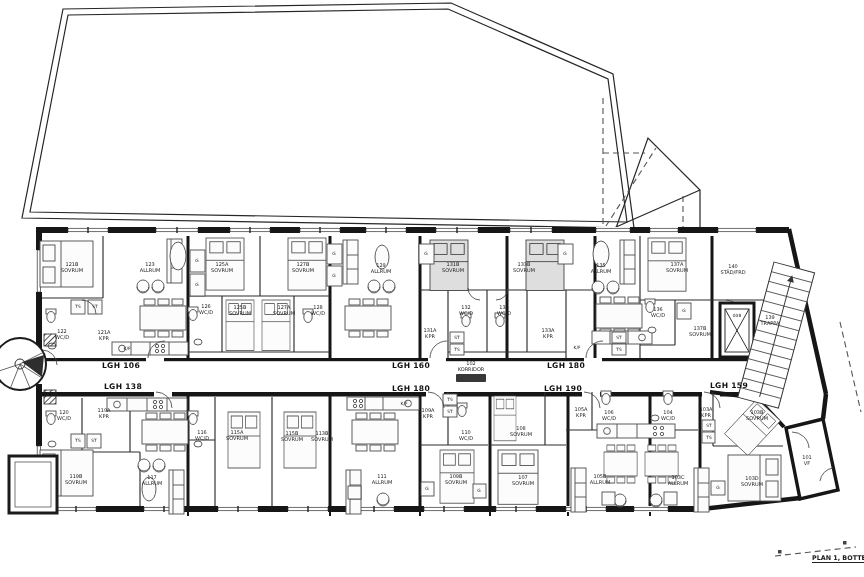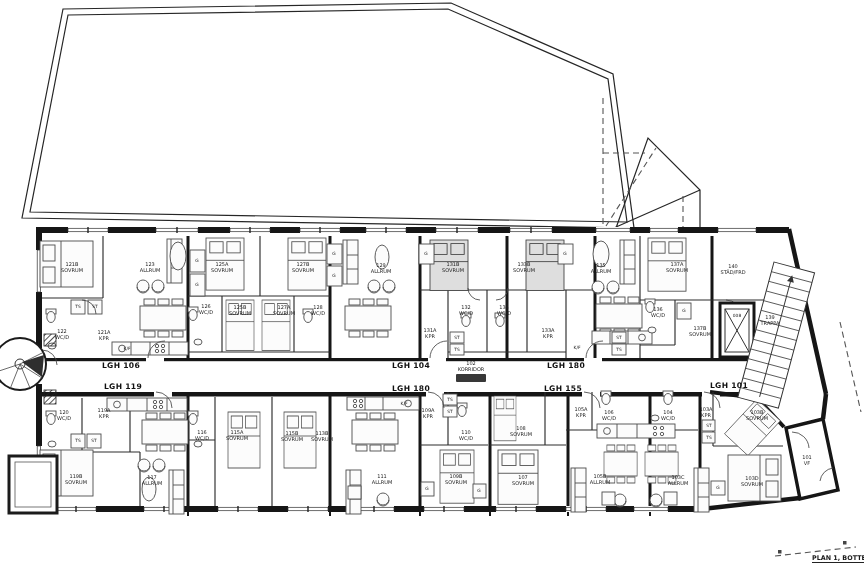--- a/index.html
+++ b/index.html
@@ -471,26 +471,26 @@
     <line class="da" x1="840" y1="322" x2="861" y2="412"></line>
     <line class="da" x1="775" y1="556" x2="856" y2="547"></line>
     <rect x="778" y="550" width="3.5" height="3.5" fill="#444"></rect>
     <rect x="843" y="541" width="3.5" height="3.5" fill="#444"></rect>
   </g>
 </svg>
 
 <div>
 
   <div class="lbl lgh" style="left:121px;top:366px">LGH 106</div>
-  <div class="lbl lgh" style="left:411px;top:366px">LGH 104</div>
+  <div class="lbl lgh" style="left:411px;top:366px">LGH 160</div>
   <div class="lbl lgh" style="left:566px;top:366px">LGH 180</div>
-  <div class="lbl lgh" style="left:123px;top:387px">LGH 119</div>
+  <div class="lbl lgh" style="left:123px;top:387px">LGH 138</div>
   <div class="lbl lgh" style="left:411px;top:389px">LGH 180</div>
-  <div class="lbl lgh" style="left:563px;top:389px">LGH 155</div>
-  <div class="lbl lgh" style="left:729px;top:386px">LGH 101</div>
+  <div class="lbl lgh" style="left:563px;top:389px">LGH 190</div>
+  <div class="lbl lgh" style="left:729px;top:386px">LGH 159</div>
 
   <div class="lbl" style="left:72px;top:268px">121B
 SOVRUM</div>
   <div class="lbl" style="left:150px;top:268px">123
 ALLRUM</div>
   <div class="lbl" style="left:62px;top:335px">122
 WC/D</div>
   <div class="lbl" style="left:104px;top:336px">121A
 KPR</div>
   <div class="lbl" style="left:222px;top:268px">125A

